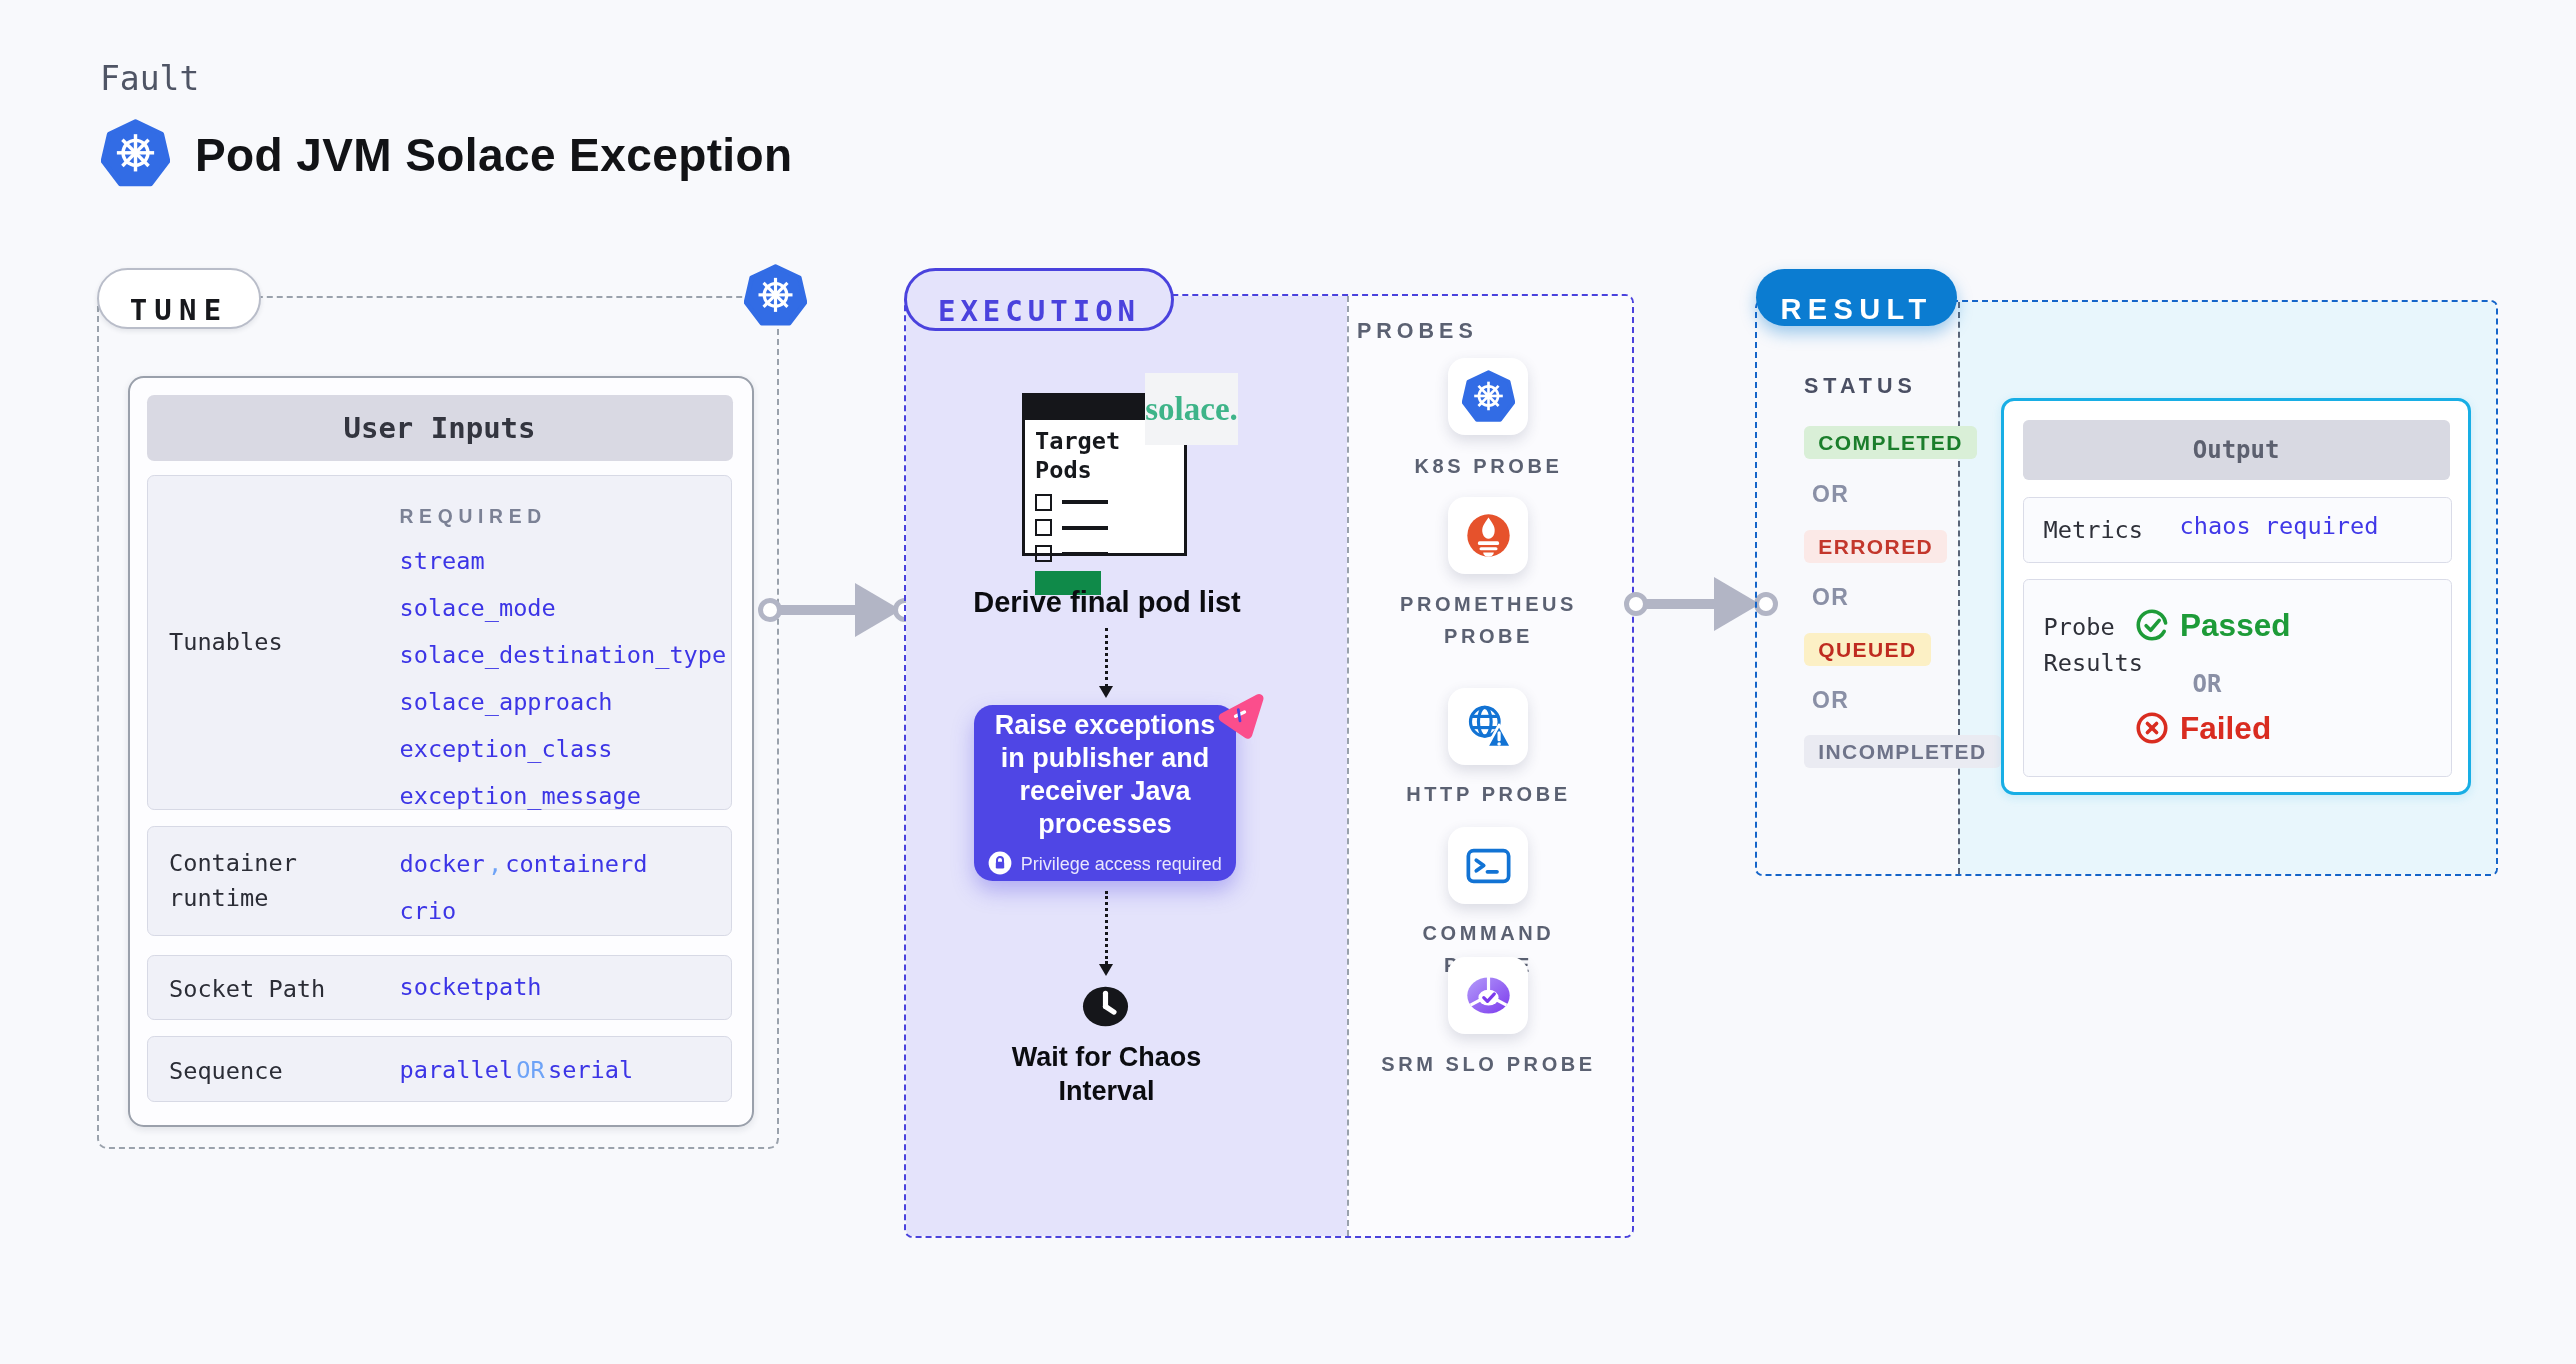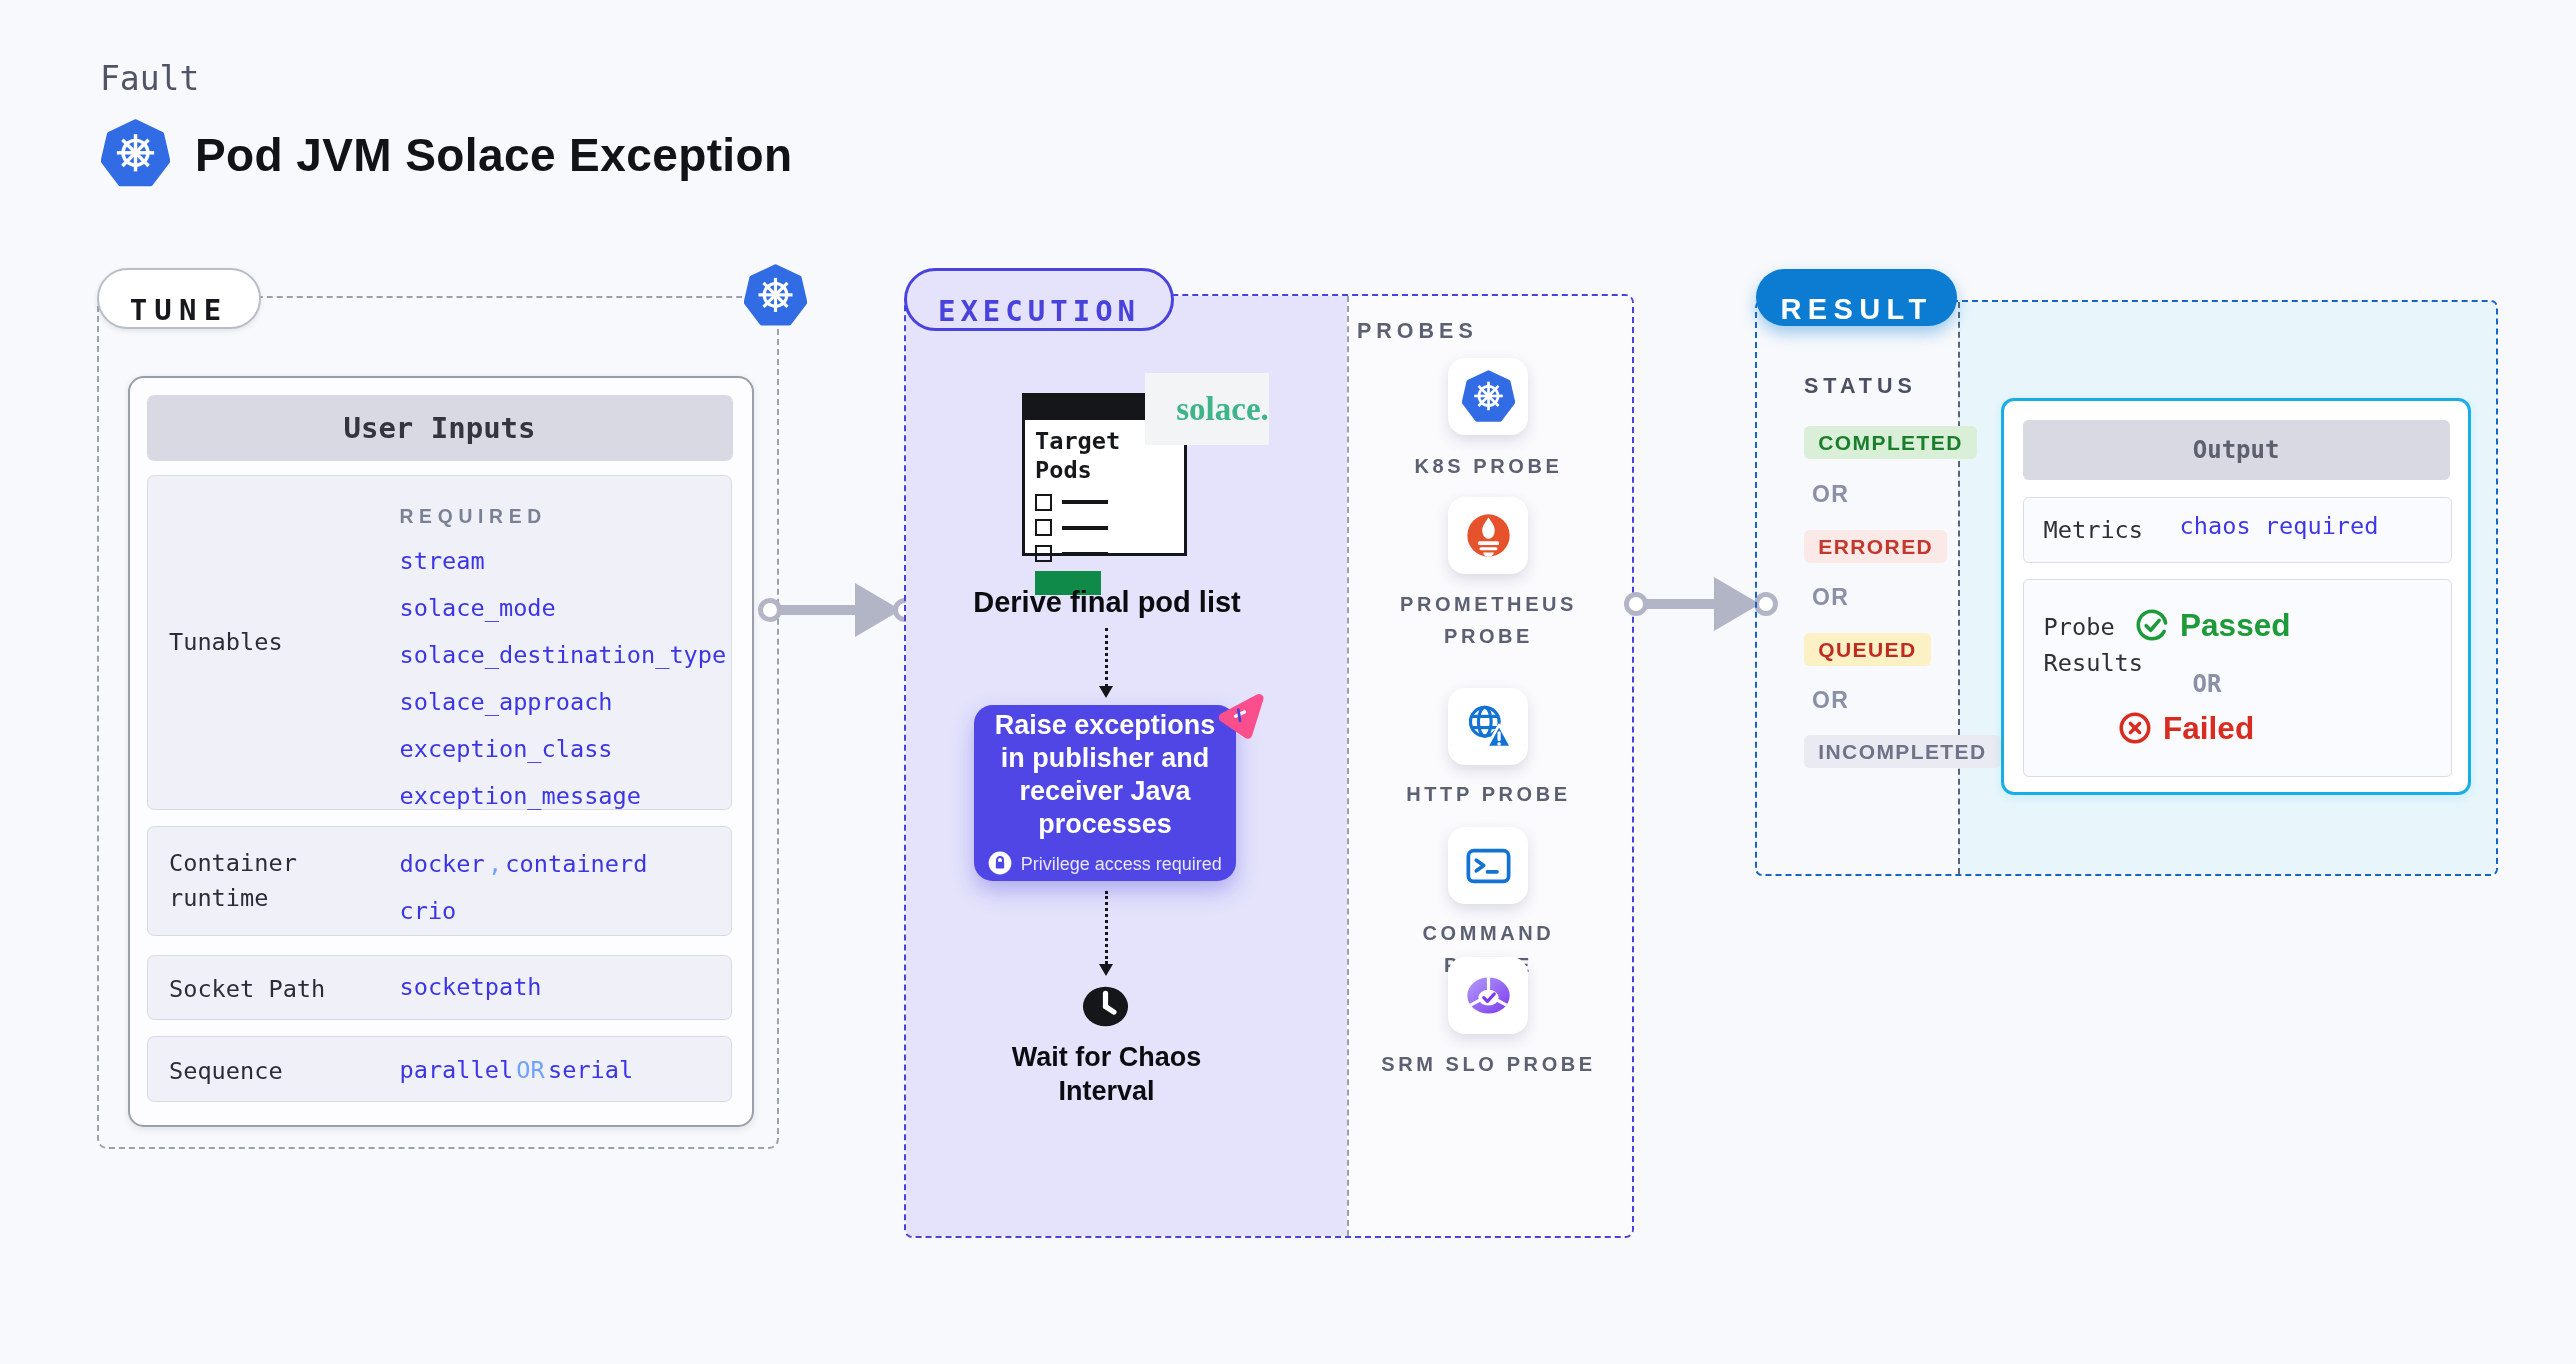--- a/index.html
+++ b/index.html
@@ -207,21 +207,21 @@
           <div class="tp-box"></div>
           <div class="tp-line"></div>
         </div>
       <div class="tp-row" style="margin-top:8.6px;">
           <div class="tp-box"></div>
           <div class="tp-line"></div>
         </div>
       <div class="tp-green" style="width:66px;height:24px;margin-top:8.6px;"></div>
     </div>
   </div>
-  <div class="abs solace-box" style="left:1145px;top:373px;width:93px;height:72px;padding-left:31px;">
+  <div class="abs solace-box" style="left:1145px;top:373px;width:93px;height:72px;">
     <span>solace.</span>
   </div>
 
   <div class="abs step-text" style="left:942px;top:586px;width:330px;">Derive final pod list</div>
 
   <div class="abs dotline" style="left:1105px;top:628px;height:59px;"></div>
   <div class="abs dothead" style="left:1099px;top:686px;"></div>
 
   <div class="abs purple-box" style="left:974px;top:705px;width:262px;height:176px;">
     <div class="purple-text">Raise exceptions in publisher and receiver Java processes</div>
@@ -365,21 +365,21 @@
       <div class="abs" style="left:111px;top:27px;display:flex;align-items:center;gap:11.5px;">
         <span>
           <svg viewBox="0 0 52 52" width="34" height="34">
             <circle cx="26" cy="26" r="21" fill="none" stroke="#1d9b38" stroke-width="5.5" stroke-dasharray="118 14" stroke-dashoffset="-10" stroke-linecap="round"></circle>
             <path d="M17,27 l7,7 l13,-15" fill="none" stroke="#1d9b38" stroke-width="5.5" stroke-linecap="round" stroke-linejoin="round"></path>
           </svg>
         </span>
         <span class="passed-text">Passed</span>
       </div>
       <div class="abs or-mono" style="left:169px;top:90px;">OR</div>
-      <div class="abs" style="left:94px;top:130px;display:flex;align-items:center;gap:11.5px;">
+      <div class="abs" style="left:111px;top:130px;display:flex;align-items:center;gap:11.5px;">
         <span>
           <svg viewBox="0 0 52 52" width="34" height="34">
             <circle cx="26" cy="26" r="21" fill="none" stroke="#d92c20" stroke-width="5.5"></circle>
             <line x1="19" y1="19" x2="33" y2="33" stroke="#d92c20" stroke-width="5.5" stroke-linecap="round"></line>
             <line x1="33" y1="19" x2="19" y2="33" stroke="#d92c20" stroke-width="5.5" stroke-linecap="round"></line>
           </svg>
         </span>
         <span class="failed-text">Failed</span>
       </div>
     </div>

